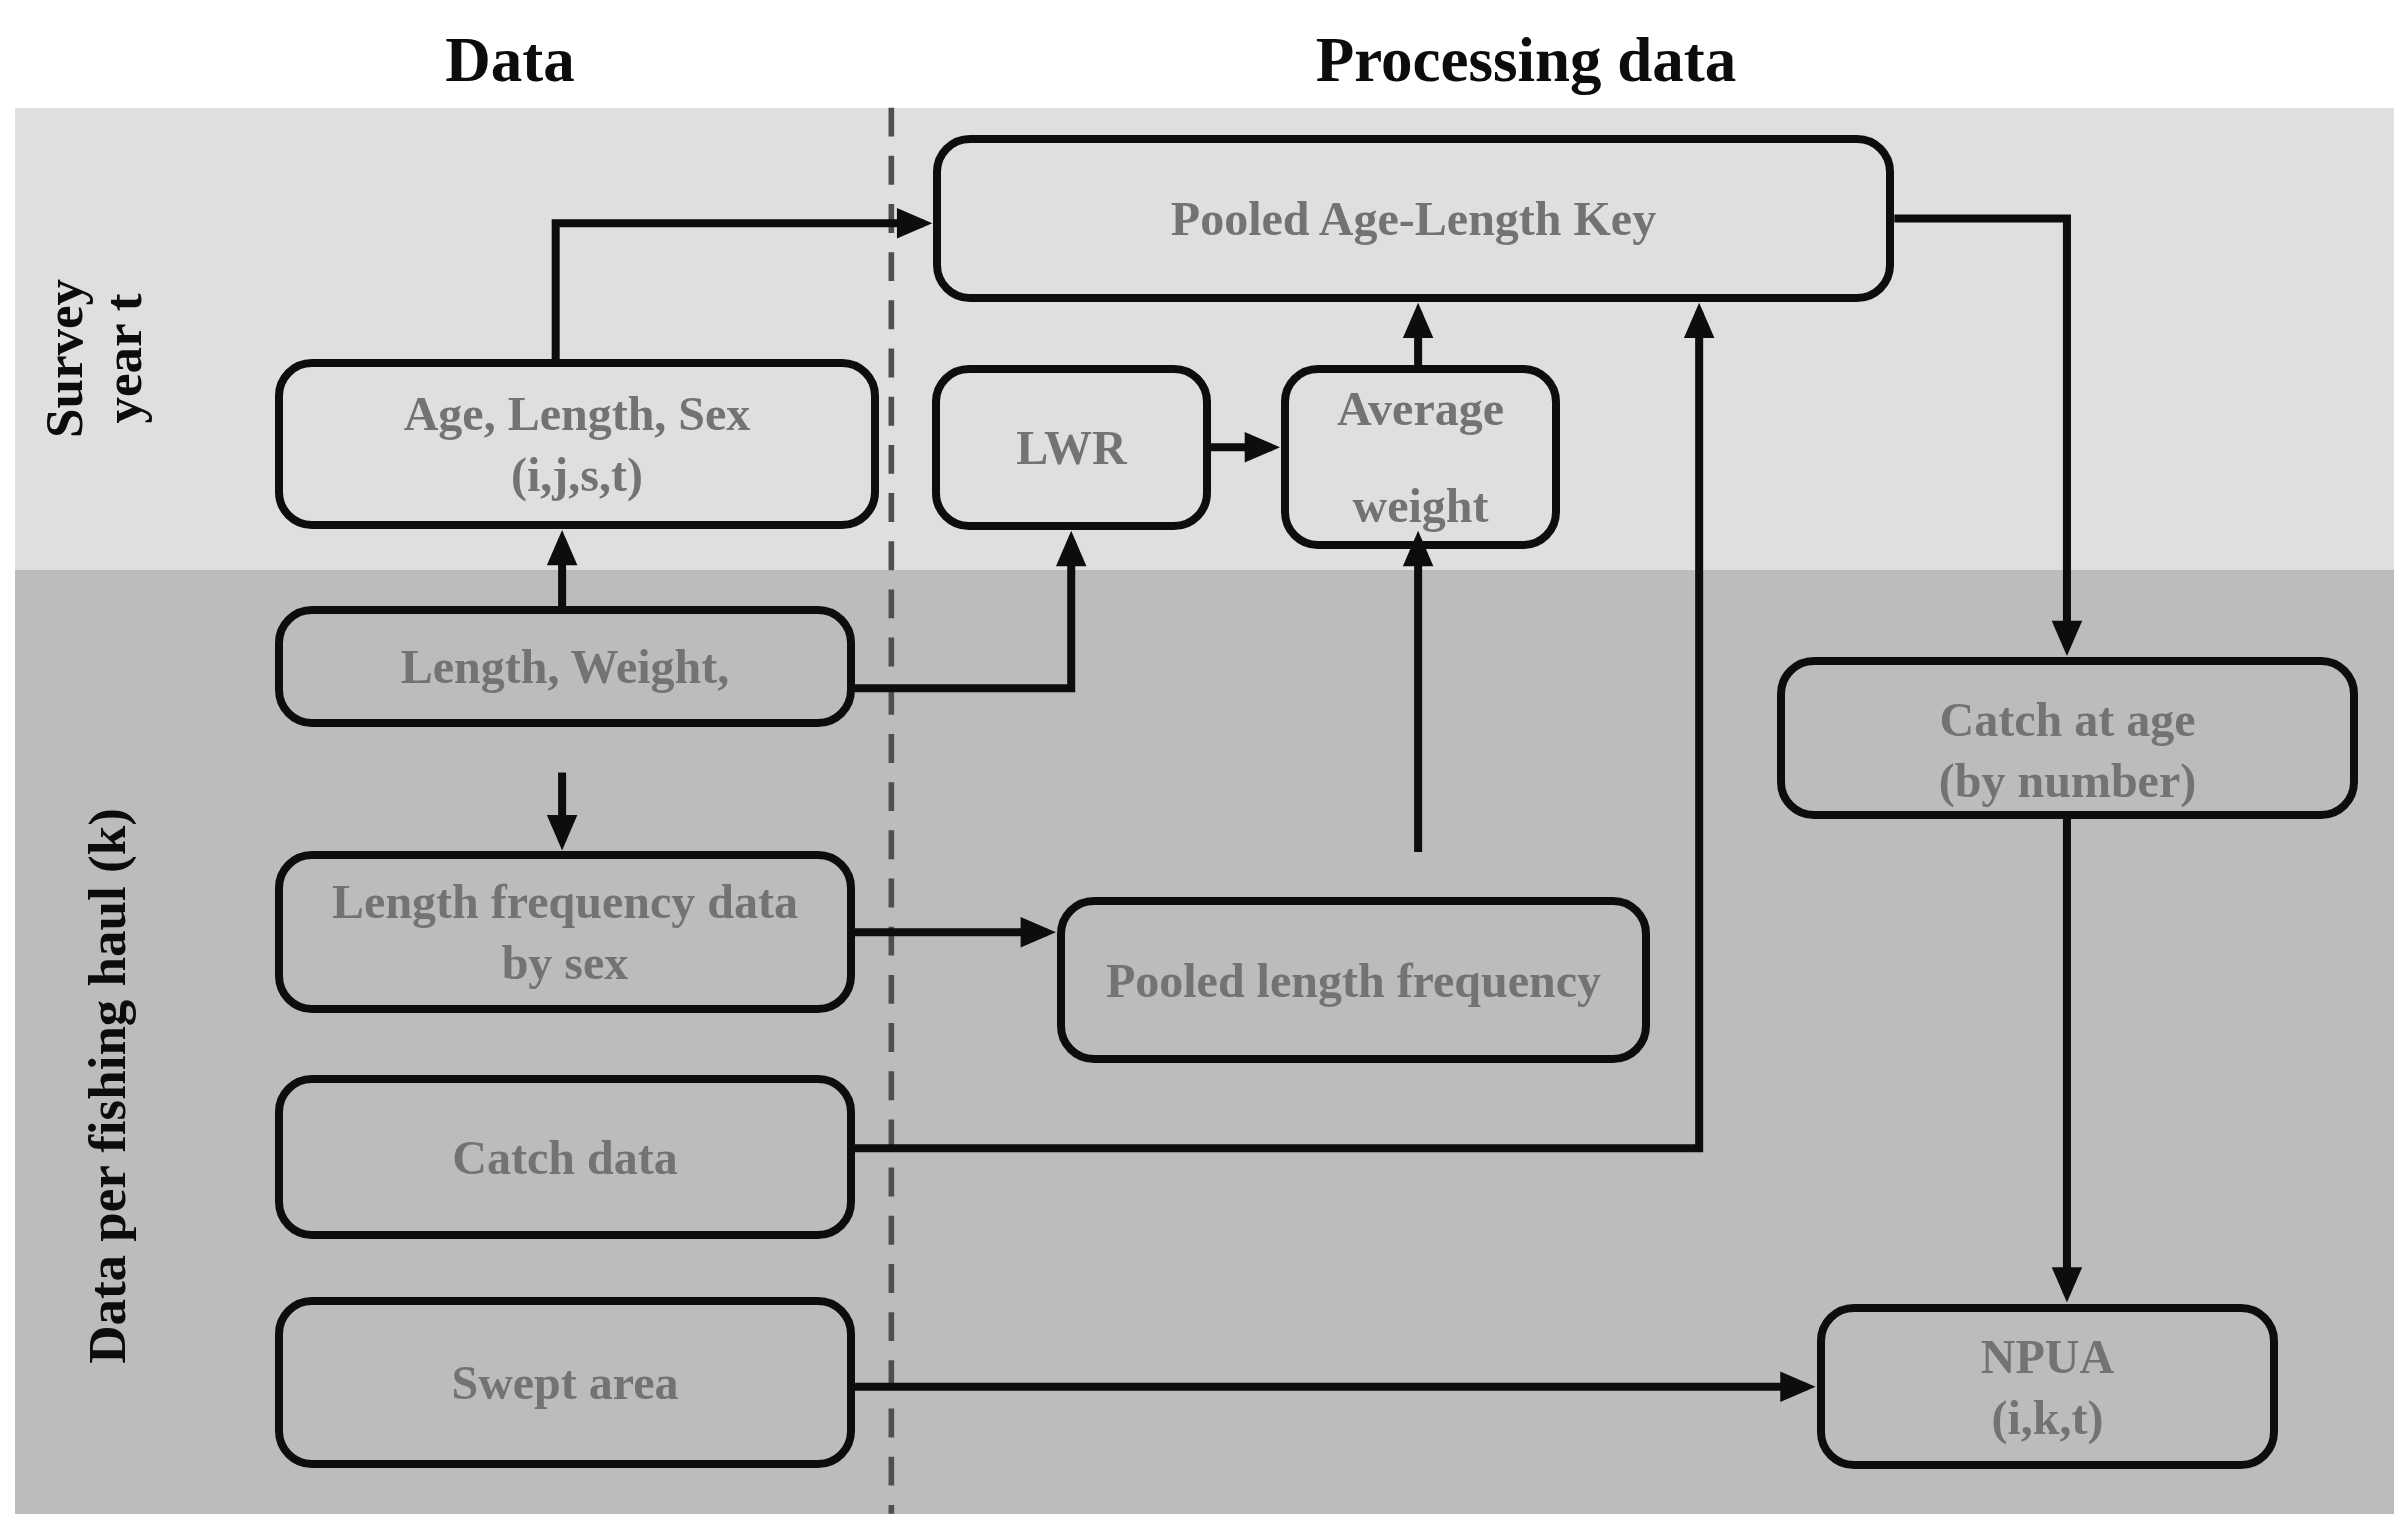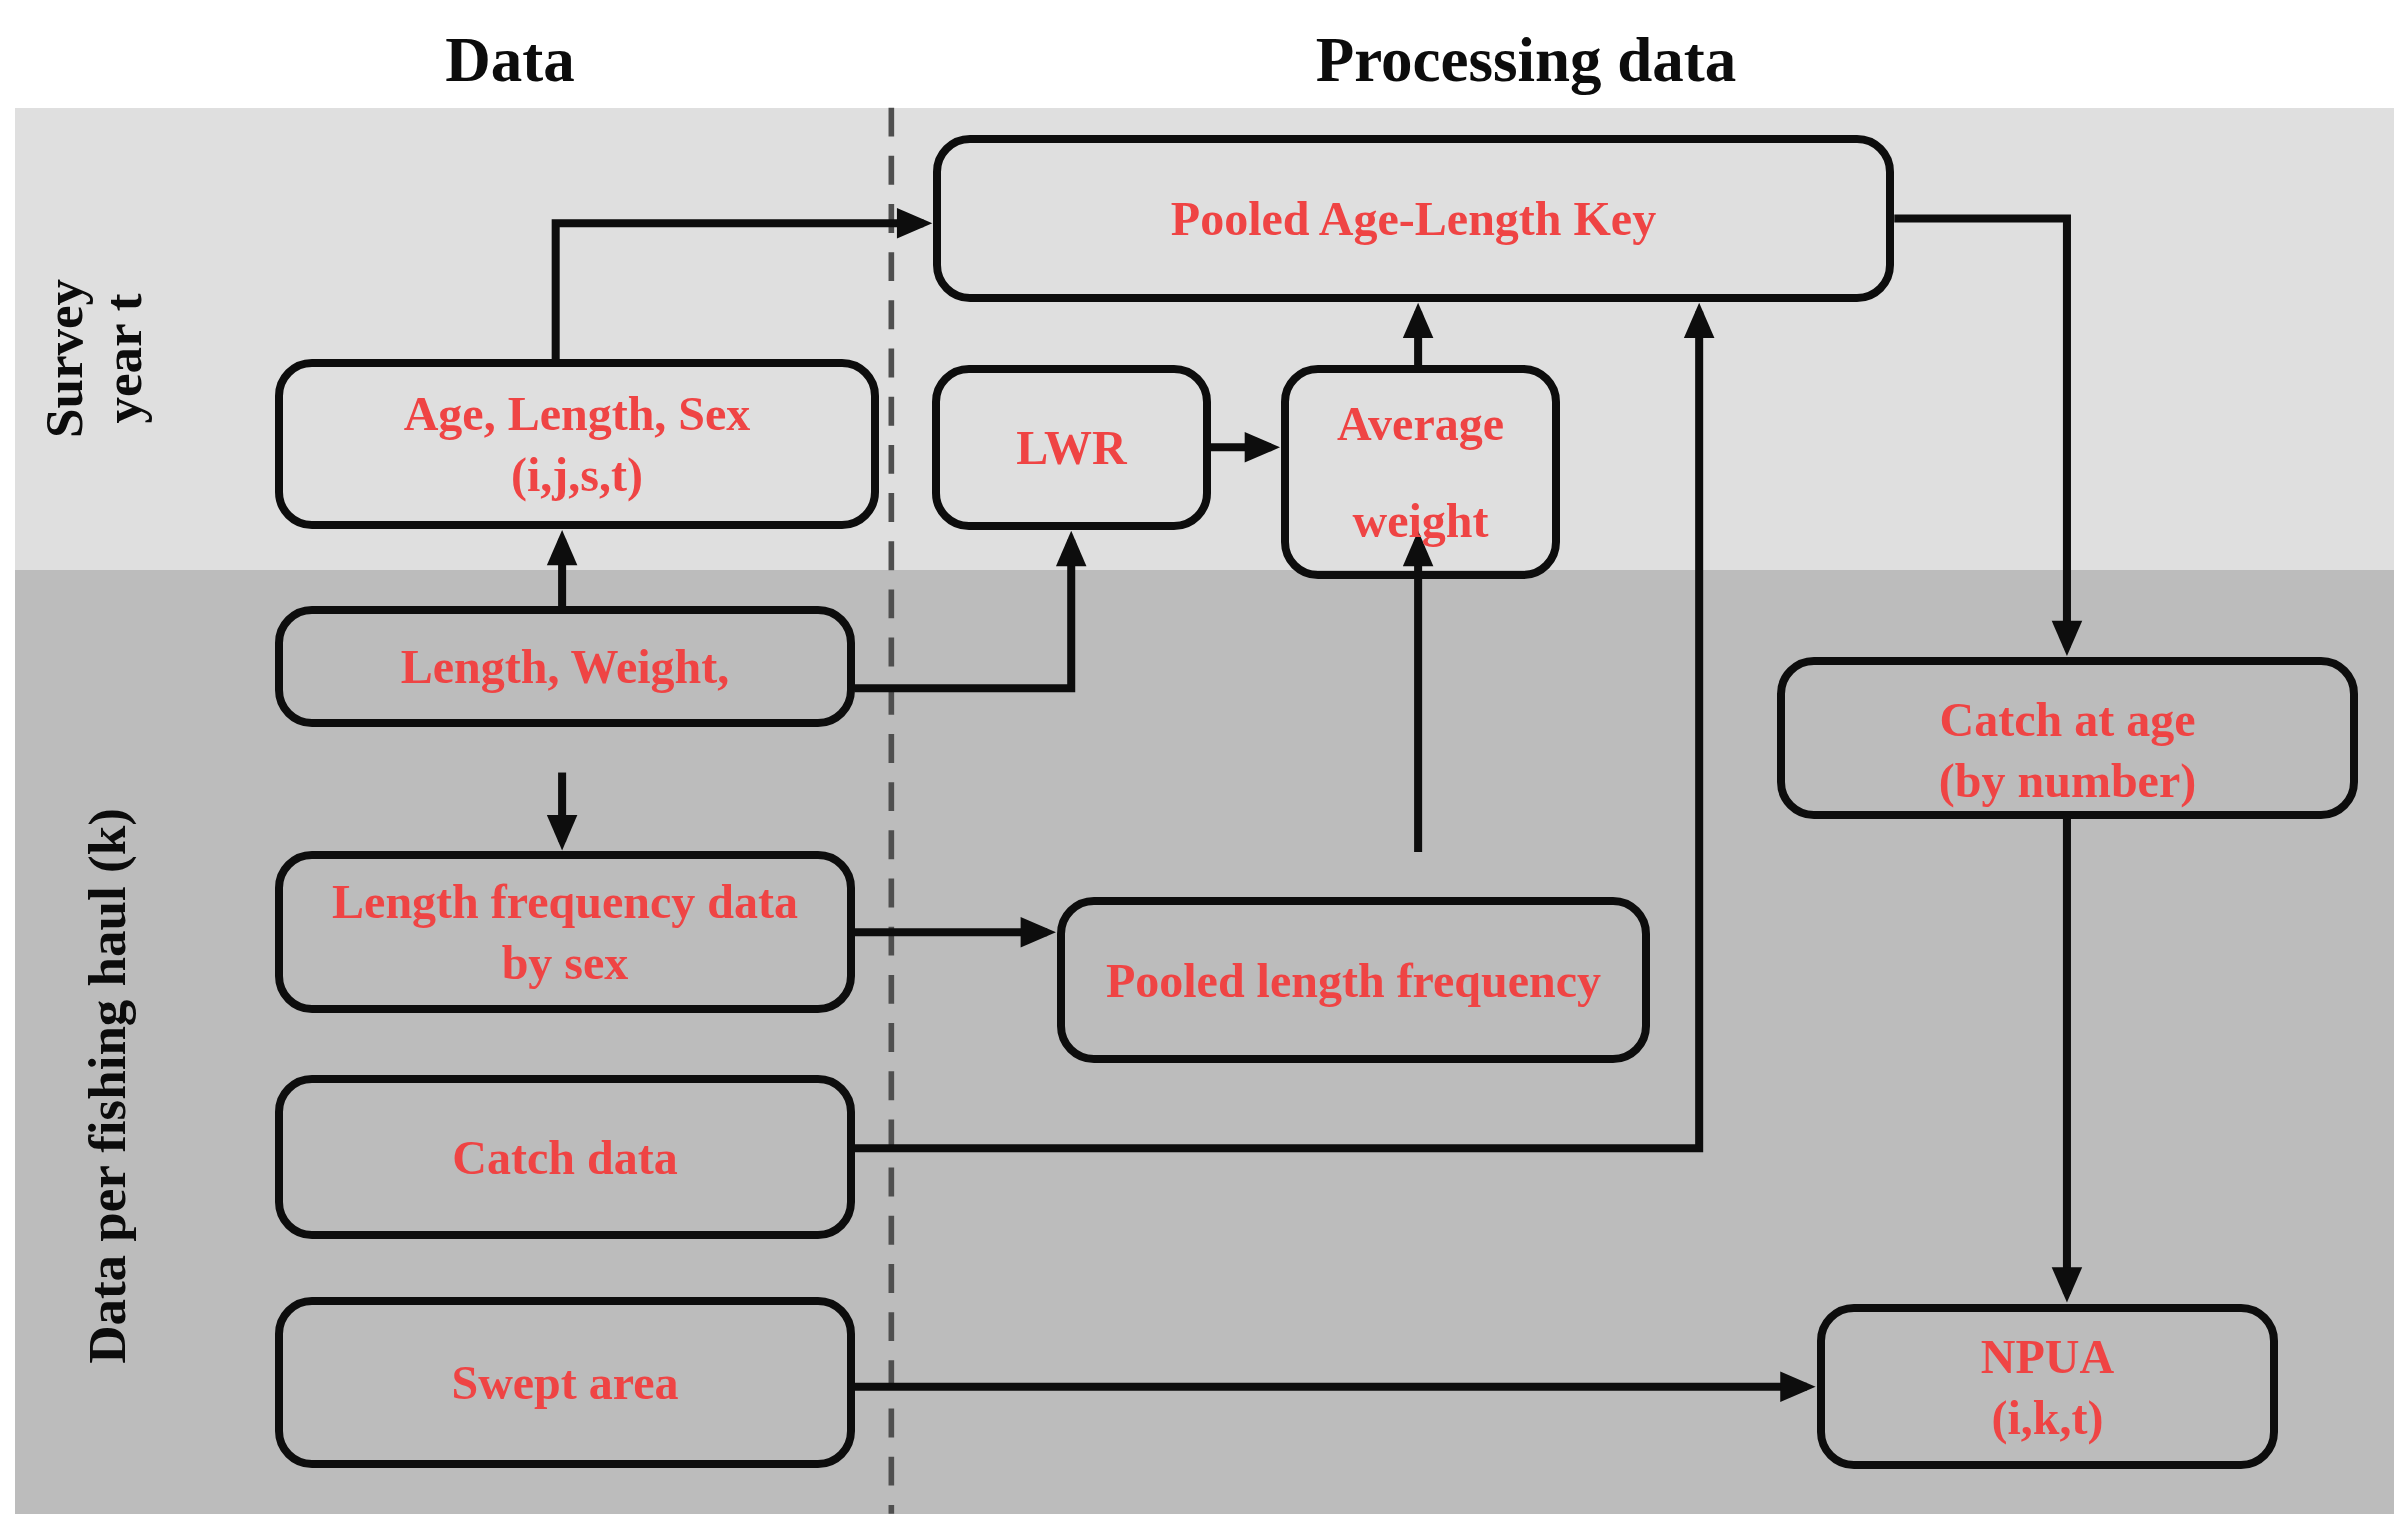--- a/index.html
+++ b/index.html
@@ -38,21 +38,21 @@
     font-size:53px;line-height:58px;
   }
 
   .node{
     position:absolute;
     border:8px solid #0d0d0d;
     border-radius:37px;
     background:transparent;
     display:flex;flex-direction:column;
     align-items:center;justify-content:center;
-    font-size:48px;font-weight:700;color:#ef4444;
+    font-size:48px;font-weight:700;color:#737373;
     line-height:61px;text-align:center;
     box-sizing:border-box;
     white-space:nowrap;
   }
   svg.wires{position:absolute;left:0;top:0;}
   .wire{stroke:#0d0d0d;stroke-width:10;fill:none;}
   .divider{stroke:#4f4f4f;stroke-width:7;stroke-dasharray:36 24;fill:none;}
 </style>
 </head>
 <body>
@@ -100,21 +100,21 @@
 
   <div class="node" style="left:275px;top:359px;width:604px;height:170px;">
     <div>Age, Length, Sex</div>
     <div>(i,j,s,t)</div>
   </div>
 
   <div class="node" style="left:932px;top:365px;width:279px;height:165px;align-items:center;">
     <div>LWR</div>
   </div>
 
-  <div class="node" style="left:1281px;top:365px;width:279px;height:214px;gap:36px;">
+  <div class="node" style="left:1281px;top:365px;width:279px;height:184px;gap:36px;">
     <div>Average</div>
     <div>weight</div>
   </div>
 
   <div class="node" style="left:275px;top:606px;width:580px;height:121px;">
     <div>Length, Weight,</div>
   </div>
 
   <div class="node" style="left:275px;top:851px;width:580px;height:162px;">
     <div>Length frequency data</div>

